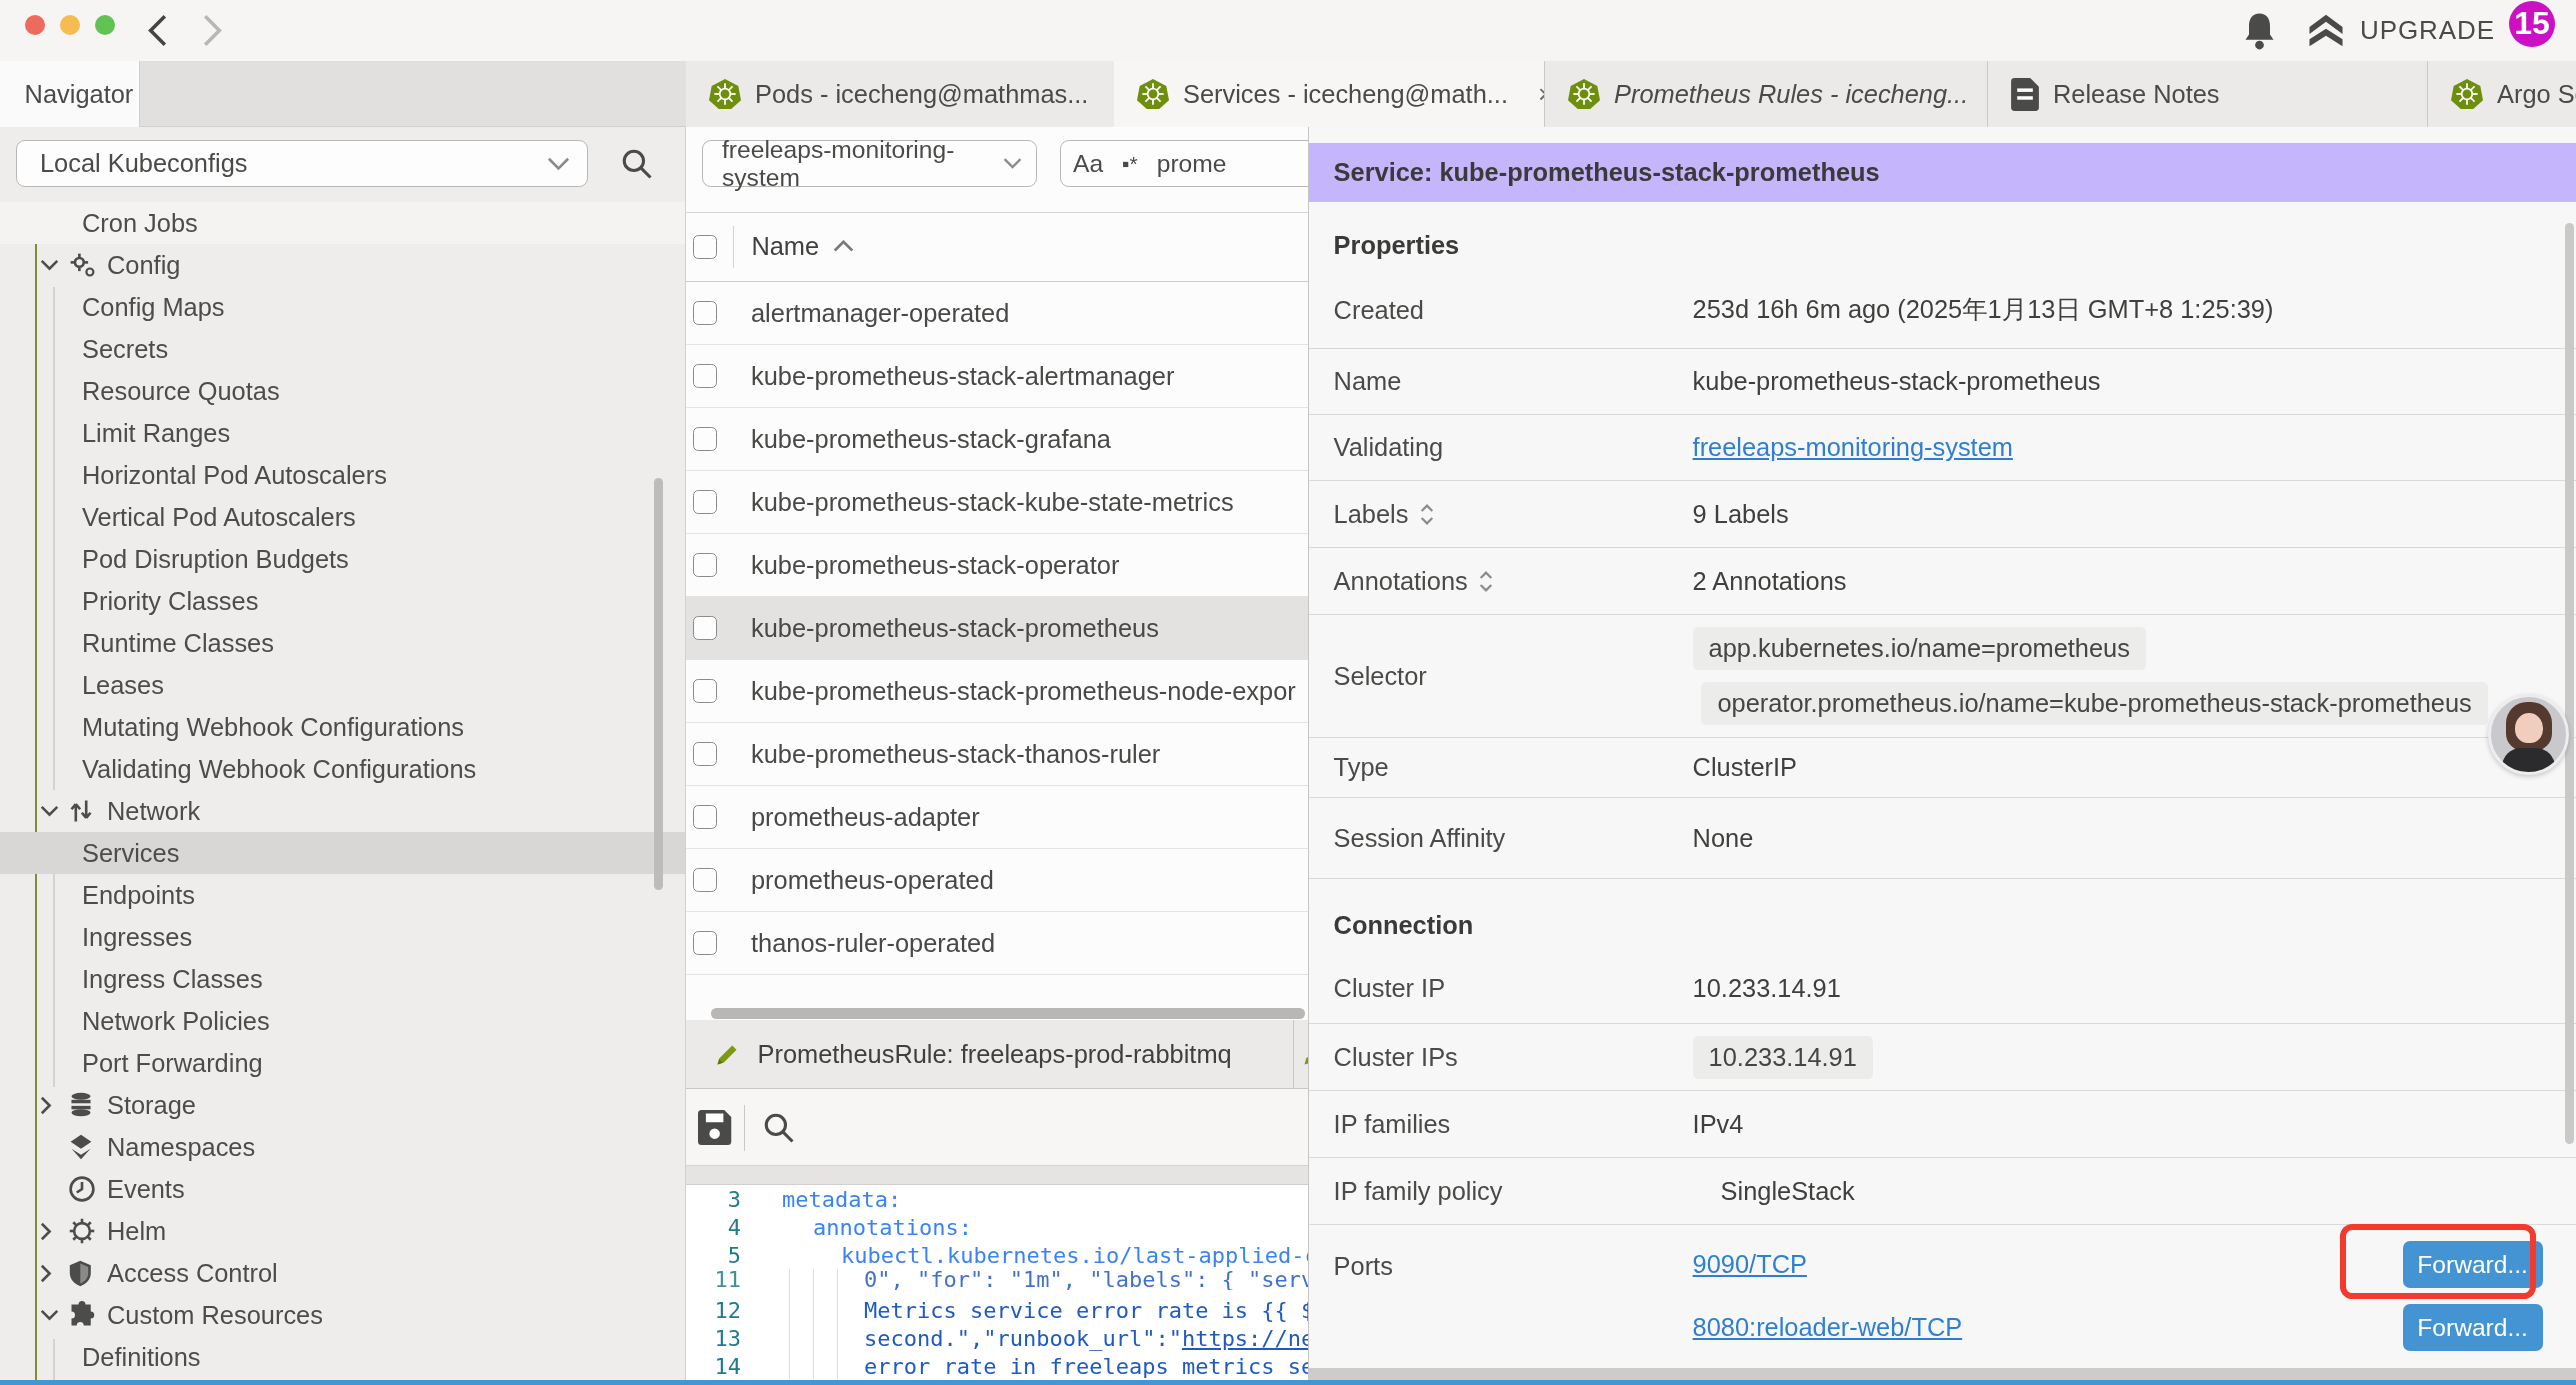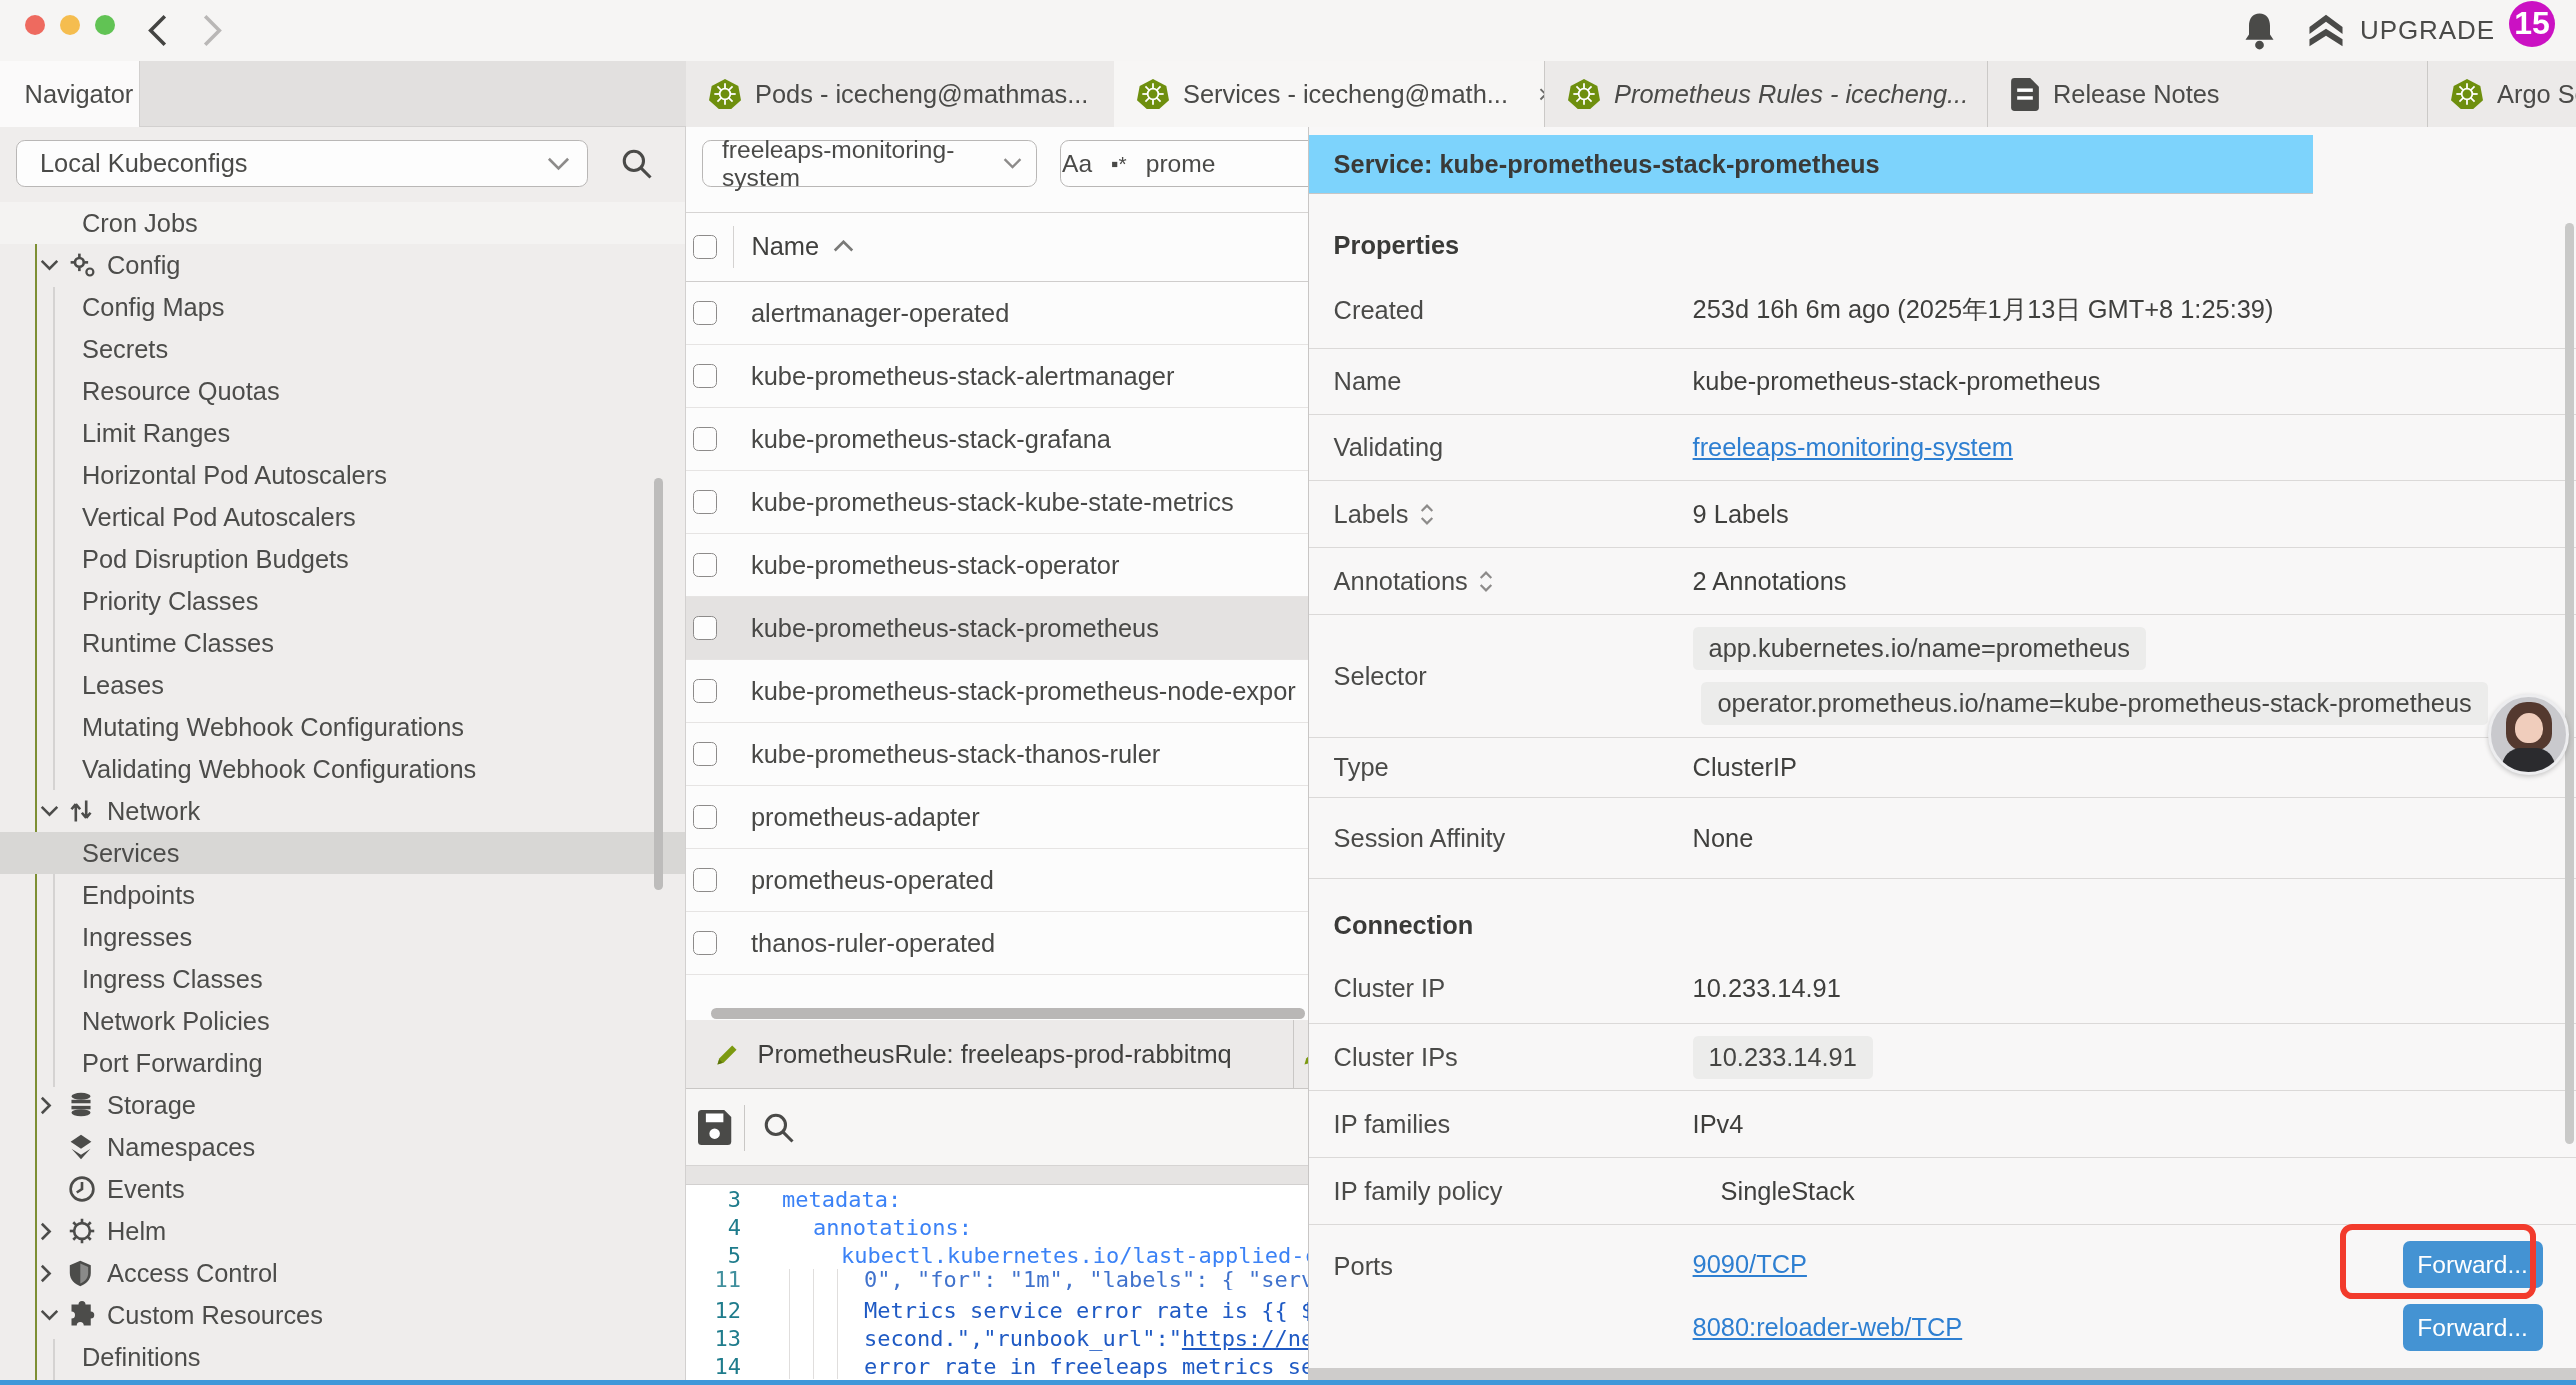--- a/index.html
+++ b/index.html
@@ -46,21 +46,21 @@
   .titem.hovered { background:#f4f3f2; }
   .guide-olive { left:35px; width:1.8px; background:#7d8f33; }
   .guide-gray { left:53px; width:1.8px; background:#d5d3d2; }
   #sidebar-scroll-thumb { left:654px; top:351px; width:8.8px; height:412px; background:#bdbcbb; border-radius:4.4px; }
 
   
   #listpanel { left:686px; top:127px; width:623px; height:1253px; background:#fcfcfc; overflow:hidden; }
   #ns-select { position:absolute; left:16px; top:13px; width:335px; height:47px; background:#fdfdfd; border:1.8px solid #b9b7b6;
     border-radius:8.8px; display:flex; align-items:center; justify-content:space-between; padding:0 14px 0 19px; font-size:24.6px; color:#4a4a48; }
   #search-box { position:absolute; left:374px; top:13px; width:263px; height:47px; background:#fdfdfd; border:1.8px solid #b9b7b6;
-    border-radius:8.8px 0 0 8.8px; display:flex; align-items:center; gap:19px; padding:0 0 0 1px; font-size:24.6px; color:#4a4a48; }
+    border-radius:8.8px 0 0 8.8px; display:flex; align-items:center; gap:19px; padding:0 0 0 12px; font-size:24.6px; color:#4a4a48; }
   #toolbar-sep { position:absolute; left:0; top:85px; width:623px; height:0.9px; background:#d6d4d3; }
   #thead { position:absolute; left:0; top:85px; width:623px; height:70px; border-bottom:0.9px solid #cfcdcc; display:flex; align-items:center; }
   .cb { width:24px; height:24px; border:1.8px solid #8d8b8a; border-radius:5.3px; background:#fdfdfd; }
   #thead .cb { margin-left:7px; }
   #thead .vsep { width:0.9px; height:42px; background:#d4d2d1; margin-left:16px; }
   #thead .col { margin-left:17.5px; font-size:25.4px; color:#3f3f3d; }
   #thead .sort { margin-left:14px; }
   #tbody { position:absolute; left:0; top:155px; width:623px; }
   .trow { height:63px; display:flex; align-items:center; border-bottom:0.9px solid #e6e4e3; }
   .trow .cb { margin-left:7px; }
@@ -79,21 +79,21 @@
   .cl { height:28px; display:flex; align-items:center; }
   .cl .ln { width:55px; text-align:right; color:#1f7c8c; flex:0 0 auto; }
   .cl .ct { white-space:pre; }
   .teal { color:#3b82f6; }
   .blue { color:#1f5ac4; }
   .cl.clip { height:21px; overflow:hidden; margin-bottom:6.1px; opacity:.85; }
   .iguide { position:absolute; width:0.9px; background:#e0dedd; top:84px; height:110px; }
 
   
   #drawer { left:1308px; top:127px; width:1268px; height:1253px; background:#f8f7f7; border-left:0.9px solid #c8c6c5; overflow:hidden; }
-  #drawer-header { position:absolute; left:0; top:8px; width:1004px; height:59px; background:#7dd3fc; border-bottom:0.9px solid #c8c6c5; display:flex; align-items:center; }
+  #drawer-header { position:absolute; left:0; top:16px; width:1268px; height:59px; background:#c4b5fd; border-bottom:0.9px solid #c8c6c5; display:flex; align-items:center; }
   #drawer-title { margin-left:24.6px; font-size:25.4px; font-weight:bold; color:#3a3a38; }
   #drawer-body { position:absolute; left:0; top:59px; width:1268px; }
   .drow { display:flex; align-items:center; border-bottom:0.9px solid #dbd9d8; padding-left:24.6px; }
   .drow .dlabel { width:359px; font-size:25.4px; color:#4a4a48; display:flex; align-items:center; gap:10.5px; flex:0 0 auto; }
   .drow .dval { font-size:25.4px; color:#3f3f3d; }
   .dheading { padding-left:24.6px; font-size:25.4px; font-weight:bold; color:#3a3a38; display:flex; align-items:flex-end; border-bottom:none; }
   .chip { background:#ececeb; border-radius:5.3px; padding:7px 16px; font-size:25.4px; color:#454543; width:max-content; }
   a.lnk { color:#2e7fd1; text-decoration:underline; font-size:25.4px; }
   .fbtn { width:140px; height:47px; background:#4493d3; border:none; border-radius:7px; color:#fff; font-size:24.6px;
     font-family:"Liberation Sans","DejaVu Sans",sans-serif; display:flex; align-items:center; justify-content:center; }

